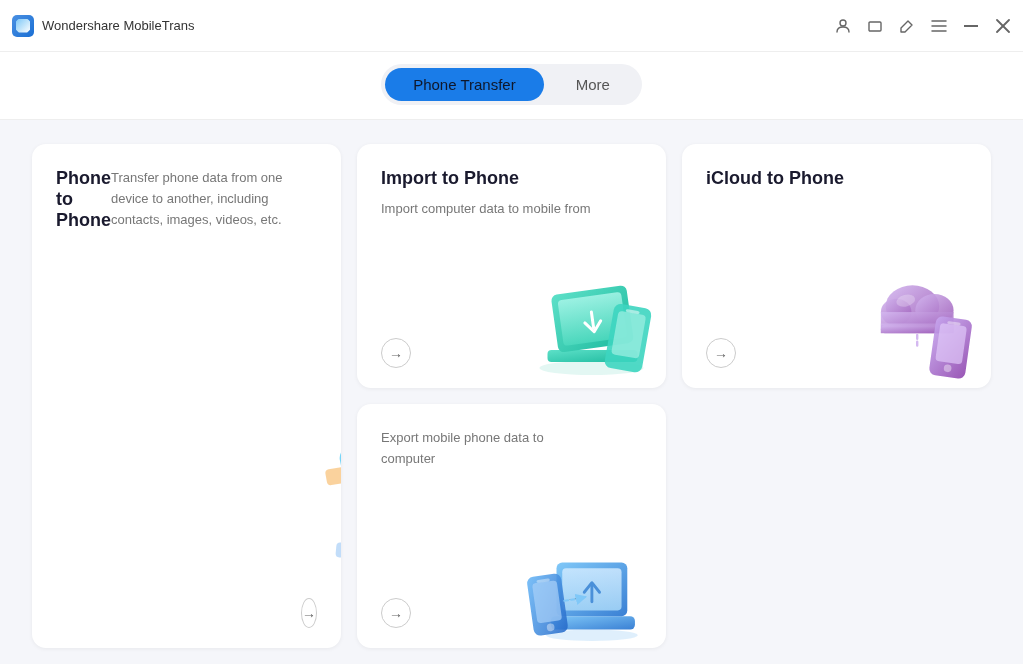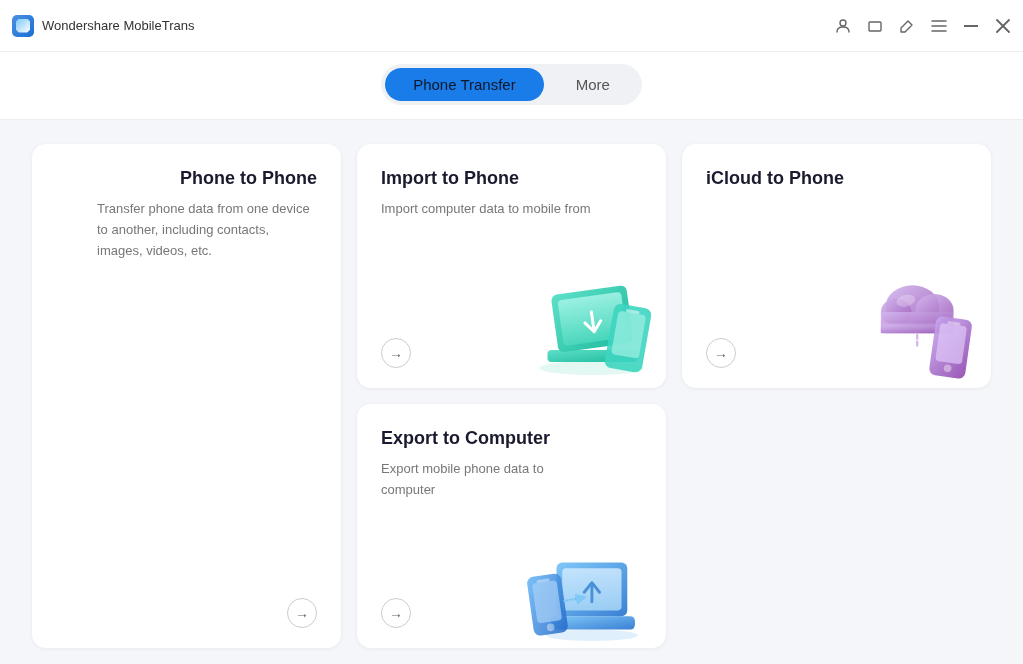--- a/index.html
+++ b/index.html
@@ -205,21 +205,21 @@
 
 <div class="navbar">
   <div class="nav-tabs">
     <div class="nav-tab active">Phone Transfer</div>
     <div class="nav-tab">More</div>
   </div>
 </div>
 
 <div class="main">
 
-  <div class="card card-large" style="display:flex;flex-direction:column;align-items:flex-end;">
+  <div class="card card-large" style="display:flex;flex-direction:row;">
     <div class="card-title">Phone to Phone</div>
     <div class="card-desc">Transfer phone data from one device to another, including contacts, images, videos, etc.</div>
 
     <div style="flex:1;position:relative;min-height:220px;">
       <svg viewBox="0 0 260 240" style="position:absolute;bottom:30px;left:-10px;width:290px;height:240px;" xmlns="http://www.w3.org/2000/svg">
         <defs>
           <linearGradient id="blueGrad" x1="0" y1="0" x2="1" y2="1">
             <stop offset="0%" stop-color="#6dd5fa"></stop>
             <stop offset="100%" stop-color="#2980b9"></stop>
           </linearGradient>
@@ -342,21 +342,20 @@
         <rect x="81" y="57" width="28" height="40" rx="4" fill="#e0c8f8" opacity="0.7"></rect>
         <rect x="88" y="54" width="14" height="3" rx="2" fill="#fff" opacity="0.4"></rect>
         <circle cx="95" cy="103" r="4" fill="#fff" opacity="0.4"></circle>
       </g>
 
       <ellipse cx="48" cy="32" rx="10" ry="6" fill="#fff" opacity="0.25" transform="rotate(-15,48,32)"></ellipse>
     </svg>
   </div>
 
   <div class="card card-small">
-    <div class="card-title">Export to Computer</div>
     <div class="card-desc">Export mobile phone data to computer</div>
     <div class="card-arrow">→</div>
 
     <svg viewBox="0 0 145 115" style="position:absolute;bottom:6px;right:4px;width:145px;height:110px;" xmlns="http://www.w3.org/2000/svg">
       <defs>
         <linearGradient id="expLapGrad" x1="0" y1="0" x2="1" y2="1">
           <stop offset="0%" stop-color="#80c8f8"></stop>
           <stop offset="100%" stop-color="#3a80d4"></stop>
         </linearGradient>
         <linearGradient id="expPhoneGrad" x1="0" y1="0" x2="1" y2="1">

